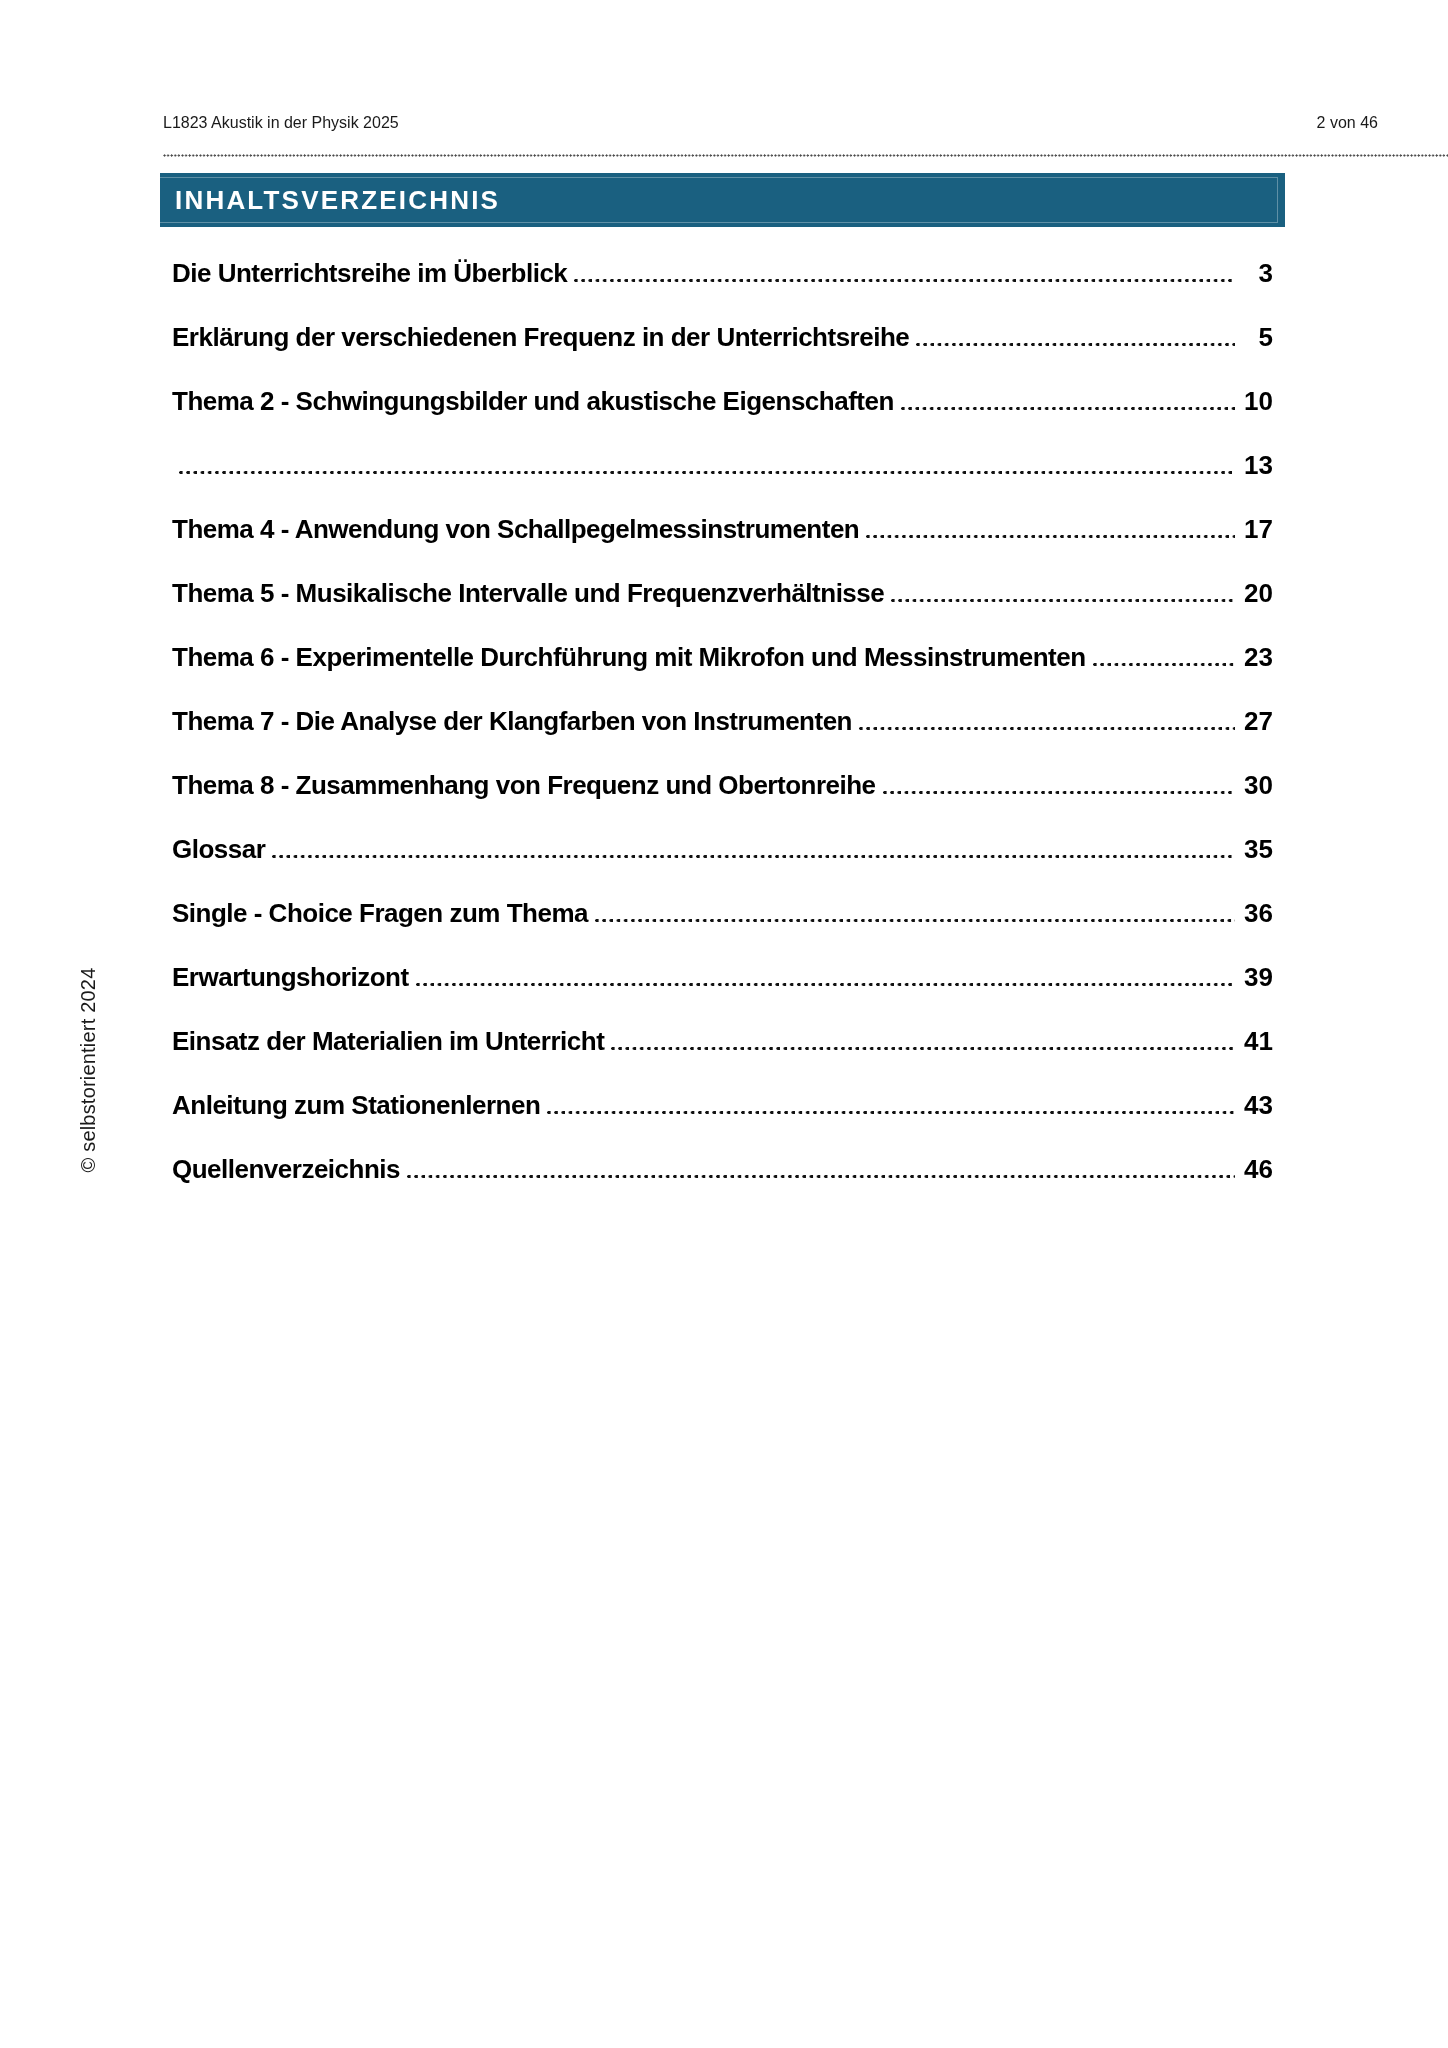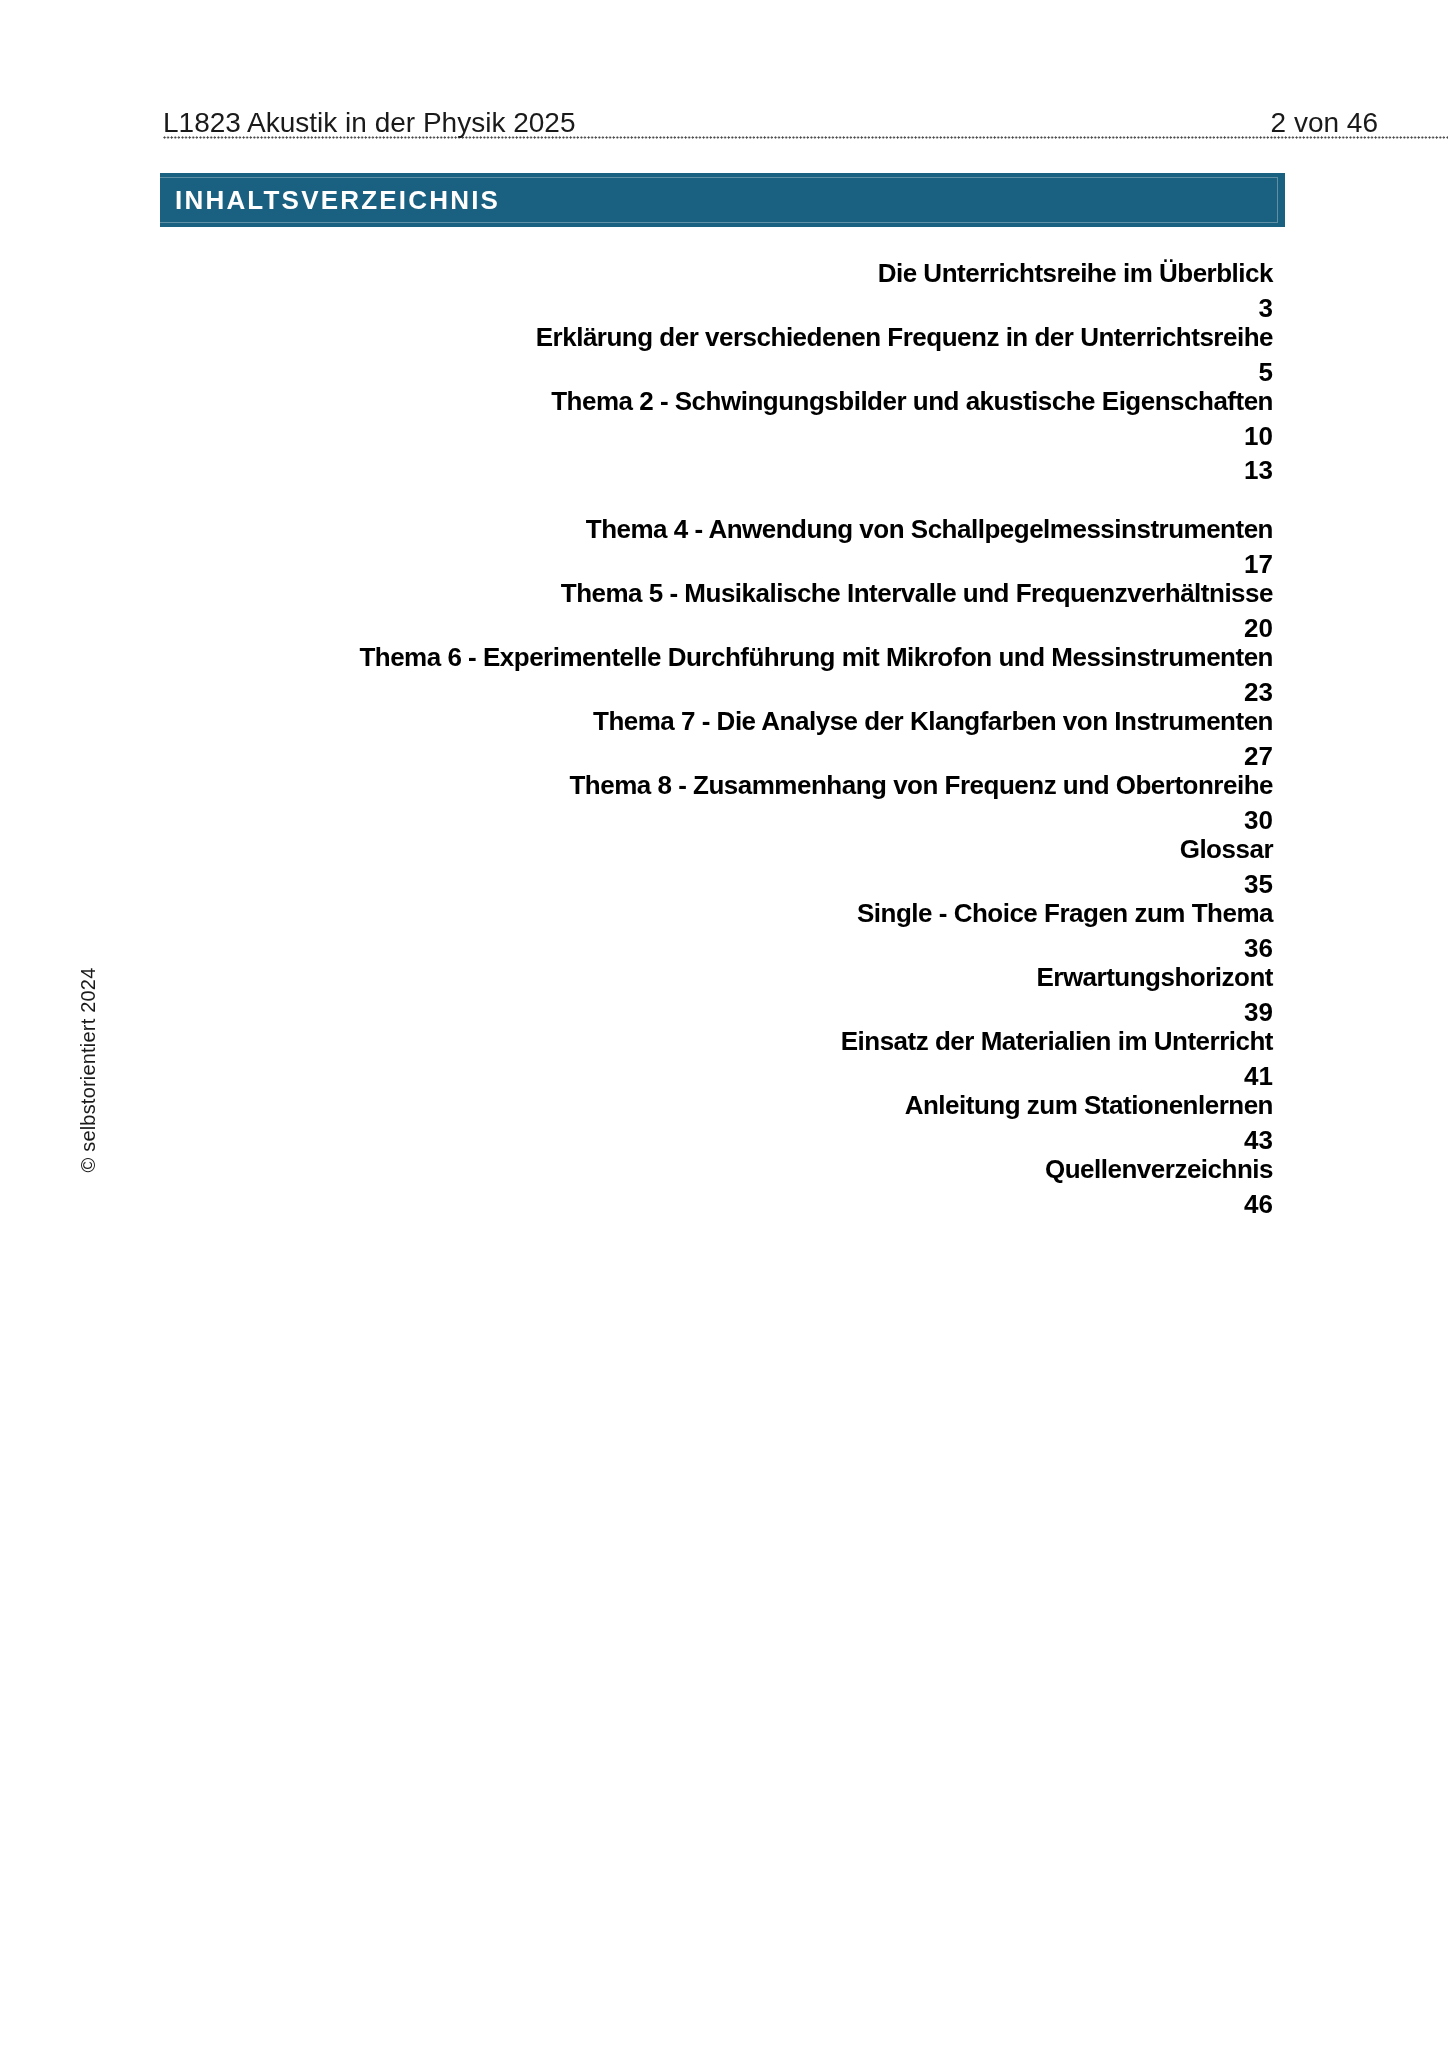--- a/index.html
+++ b/index.html
@@ -18,24 +18,24 @@
   .page-header {
     position: absolute;
     left: 163px;
     right: 0px;
     top: 110px;
   }
   .page-header .header-row {
     display: flex;
     justify-content: space-between;
     align-items: flex-end;
-    font-size: 28px;
+    font-size: 16px;
     line-height: 26px;
     color: #1a1a1a;
-    padding-bottom: 0;
+    padding-bottom: 18px;
   }
   .page-header .header-right { margin-right: 70px; }
   .header-rule {
     height: 3px;
     background-image: radial-gradient(circle at 1.5px 1.5px, #4a4a4a 0.9px, transparent 1.3px);
     background-size: 3.6px 3px;
     background-repeat: repeat-x;
   }
 
   
@@ -75,21 +75,20 @@
     top: 258px;
     width: 1124px;
   }
   .toc-row {
     display: flex;
     align-items: flex-end;
     height: 30px;
     margin-bottom: 34px;
     padding-left: 11px;
     padding-right: 12px;
-    flex-direction: column;
   }
   .toc-entry-label {
     font-weight: bold;
     font-size: 26px;
     line-height: 30px;
     letter-spacing: -0.5px;
     white-space: nowrap;
   }
   .toc-dot-leader {
     flex: 1;

